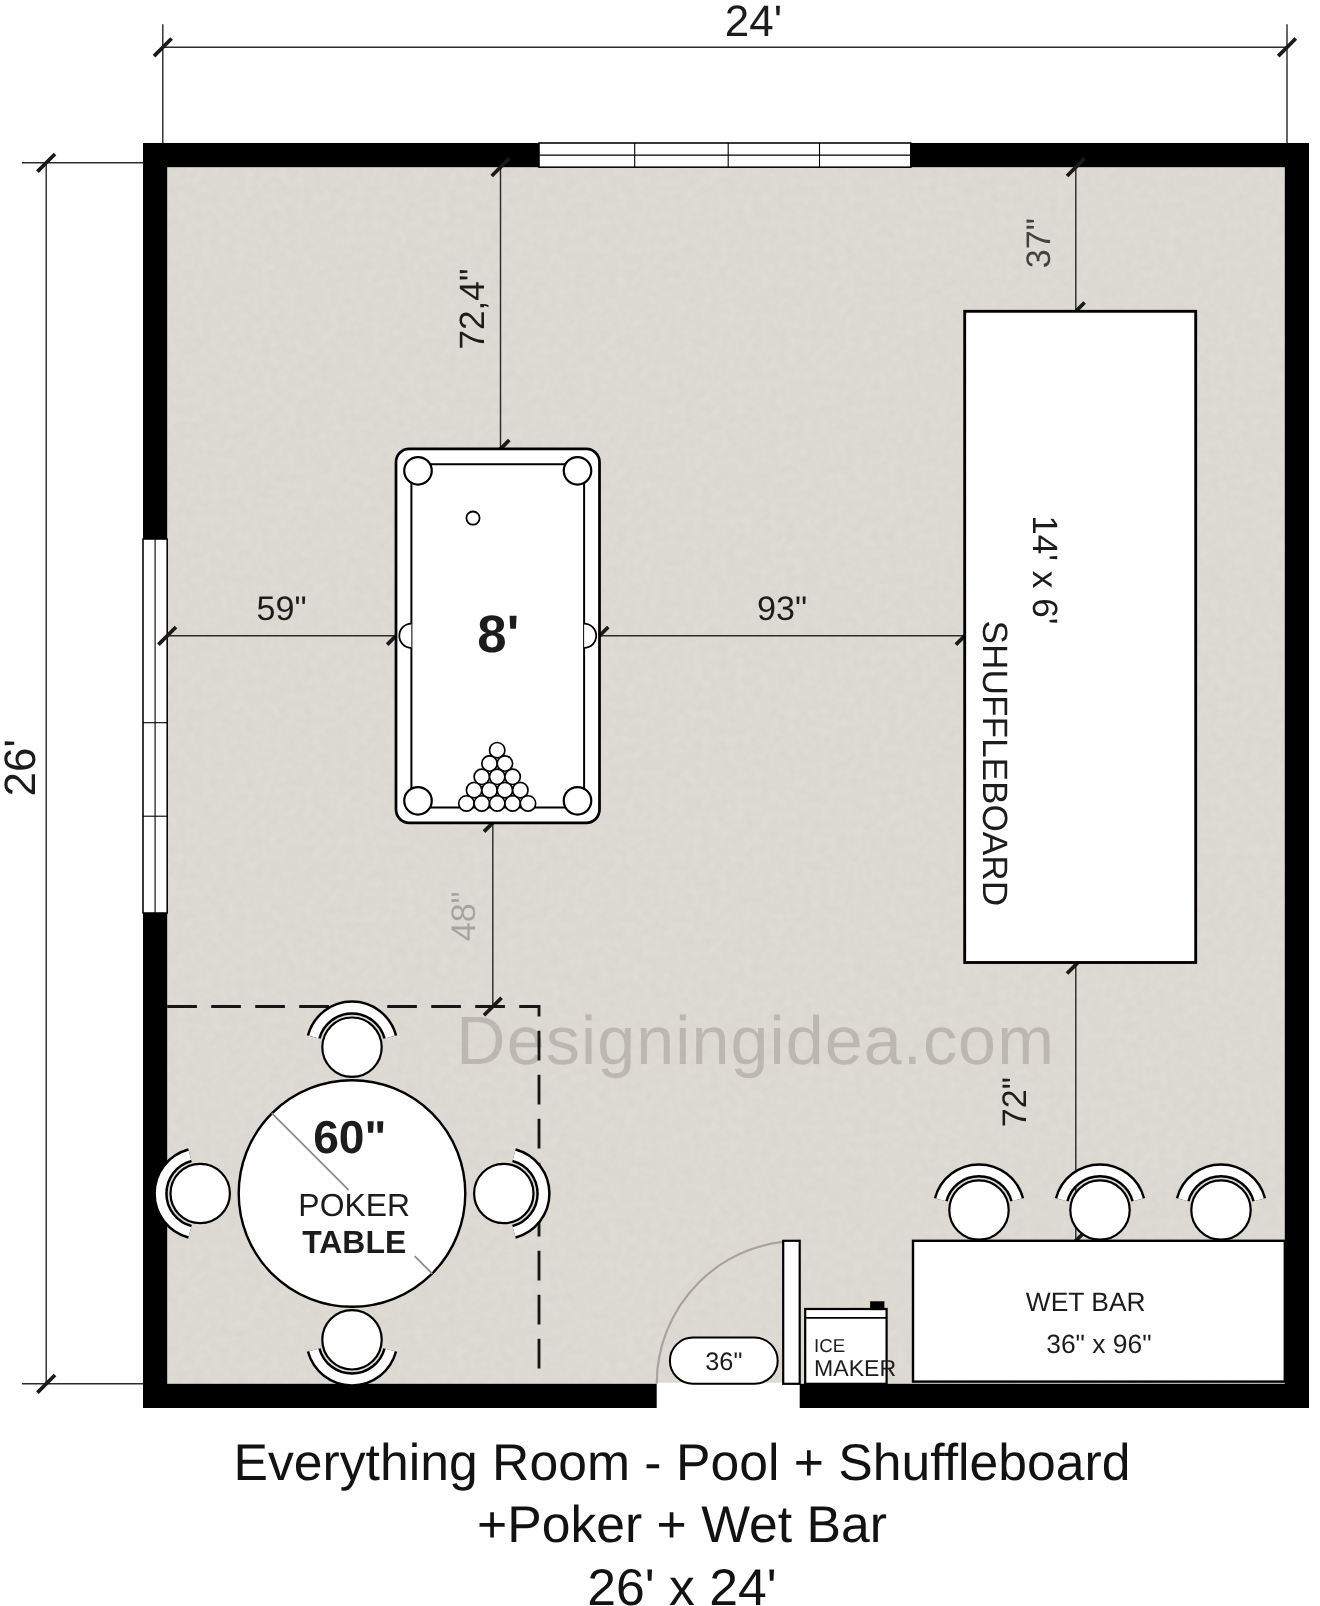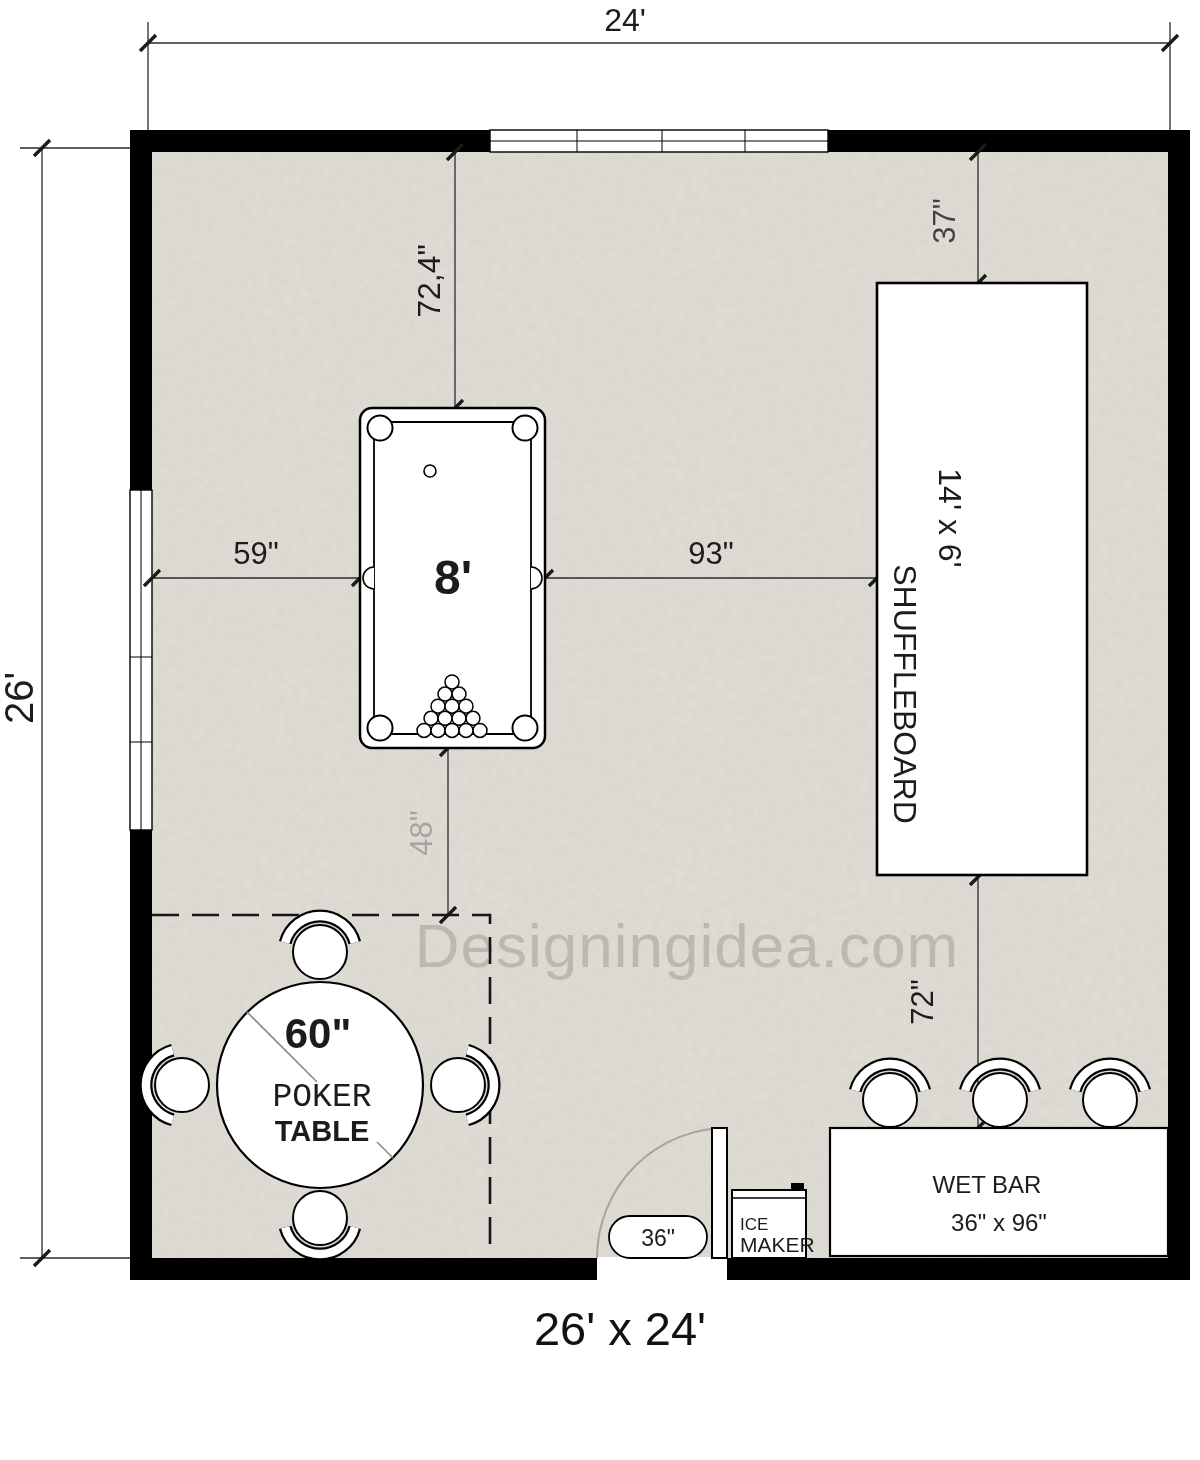--- a/index.html
+++ b/index.html
@@ -151,43 +151,45 @@
       <rect x="609" y="1216" width="98" height="42" rx="21" fill="#ffffff" stroke="#000" stroke-width="1.8"></rect>
     </g>
 
     <g>
       <rect x="732" y="1190" width="74" height="68" fill="#ffffff" stroke="#000" stroke-width="2"></rect>
       <line x1="732" y1="1198" x2="806" y2="1198" stroke="#000" stroke-width="1.5"></line>
       <rect x="791" y="1183" width="13" height="8" fill="#000"></rect>
     </g>
   </svg>
 
-  <div class="lbl" style="left:625px;top:20px;font-size:32px;">24'</div>
+  <div class="lbl" style="left:685px;top:20px;font-size:40px;">24'</div>
   <div class="lbl rotccw" style="left:19px;top:698px;font-size:40px;">26'</div>
 
   <div class="lbl rotccw" style="left:429px;top:281px;font-size:32px;">72,4"</div>
   <div class="lbl" style="left:256px;top:553px;font-size:31px;">59"</div>
   <div class="lbl" style="left:711px;top:553px;font-size:31px;">93"</div>
   <div class="lbl rotccw" style="left:421px;top:833px;font-size:31px;opacity:0.28;">48"</div>
   <div class="lbl" style="left:453px;top:578px;font-size:48px;font-weight:600;">8'</div>
 
   <div class="lbl rotccw" style="left:944px;top:221px;font-size:31px;opacity:0.8;">37"</div>
   <div class="lbl rotccw" style="left:922px;top:1002px;font-size:31px;">72"</div>
   <div class="lbl rotcw" style="left:950px;top:518px;font-size:32px;">14' x 6'</div>
   <div class="lbl rotcw" style="left:905px;top:694px;font-size:32px;">SHUFFLEBOARD</div>
 
   <div class="lbl" style="left:318px;top:1034px;font-size:42px;font-weight:700;">60"</div>
-  <div class="lbl" style="left:322px;top:1097px;font-size:33px;font-family:Liberation Mono, monospace;">POKER</div>
+  <div class="lbl" style="left:322px;top:1097px;font-size:29px;">POKER</div>
   <div class="lbl" style="left:322px;top:1131px;font-size:29px;font-weight:bold;">TABLE</div>
 
   <div class="lbl" style="left:987px;top:1185px;font-size:24px;">WET BAR</div>
   <div class="lbl" style="left:999px;top:1223px;font-size:24px;">36" x 96"</div>
 
   <div class="lbl" style="left:658px;top:1238px;font-size:23px;">36"</div>
 
   <div class="lbl" style="left:740px;top:1224px;font-size:17px;transform:translate(0,-50%);text-align:center;">ICE</div>
   <div class="lbl" style="left:740px;top:1244px;font-size:21px;transform:translate(0,-50%);">MAKER</div>
 
   <div class="footer">
+    <div>Everything Room - Pool + Shuffleboard</div>
+    <div>+Poker + Wet Bar</div>
     <div>26' x 24'</div>
   </div>
 
 </div>
 
 </body></html>

